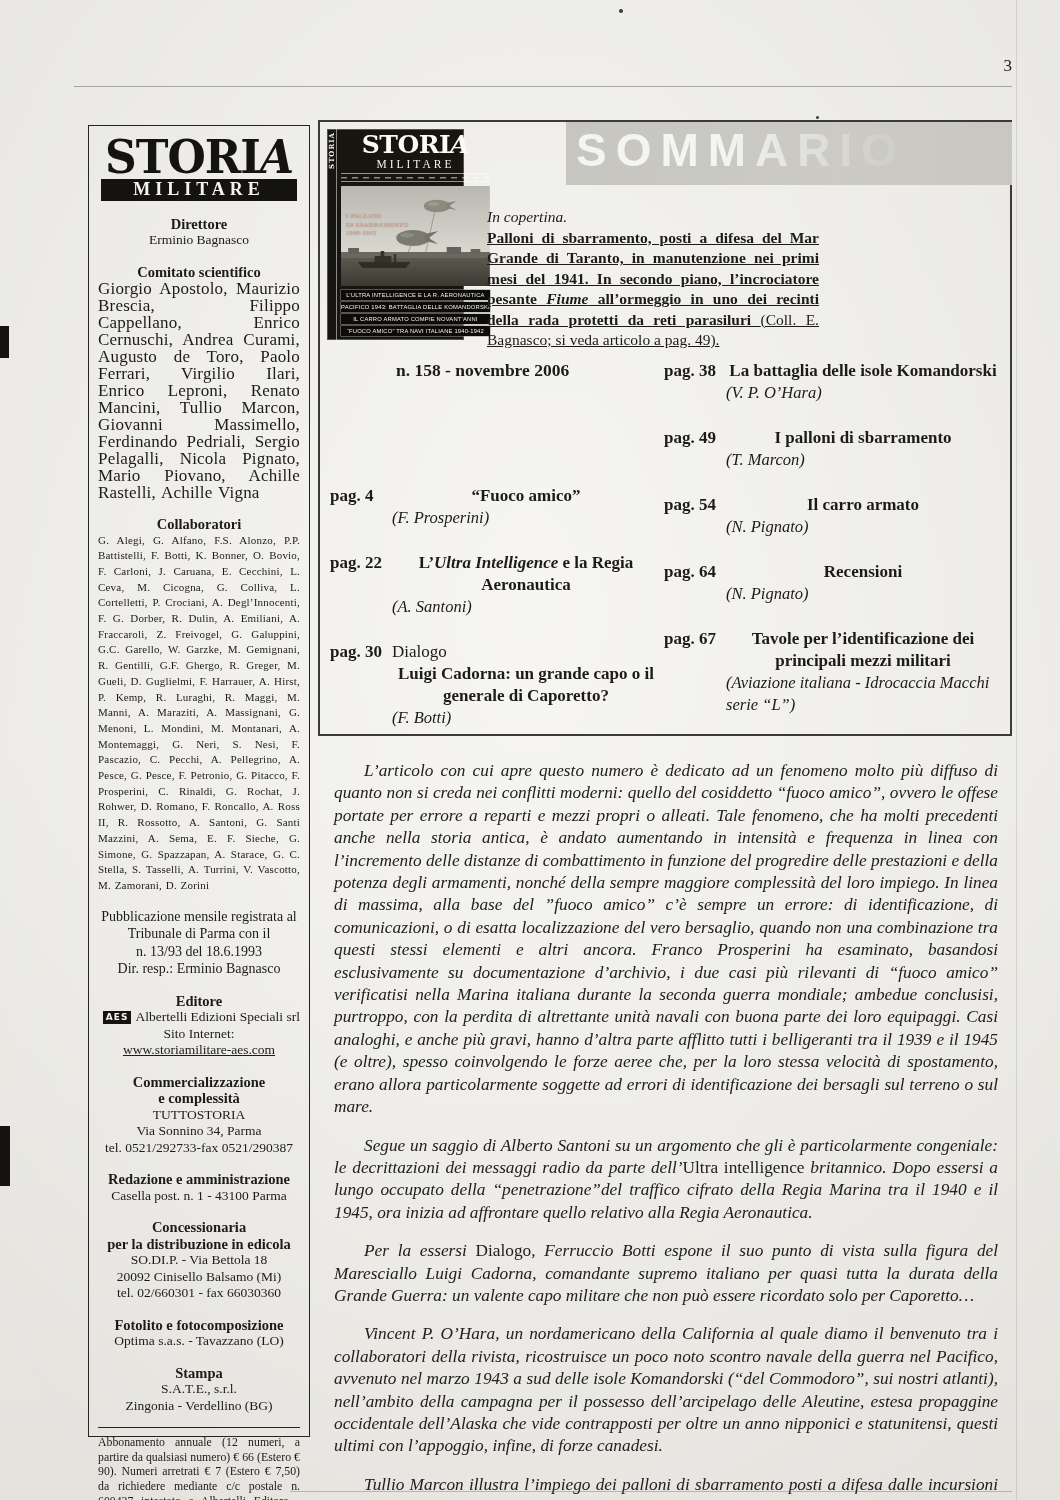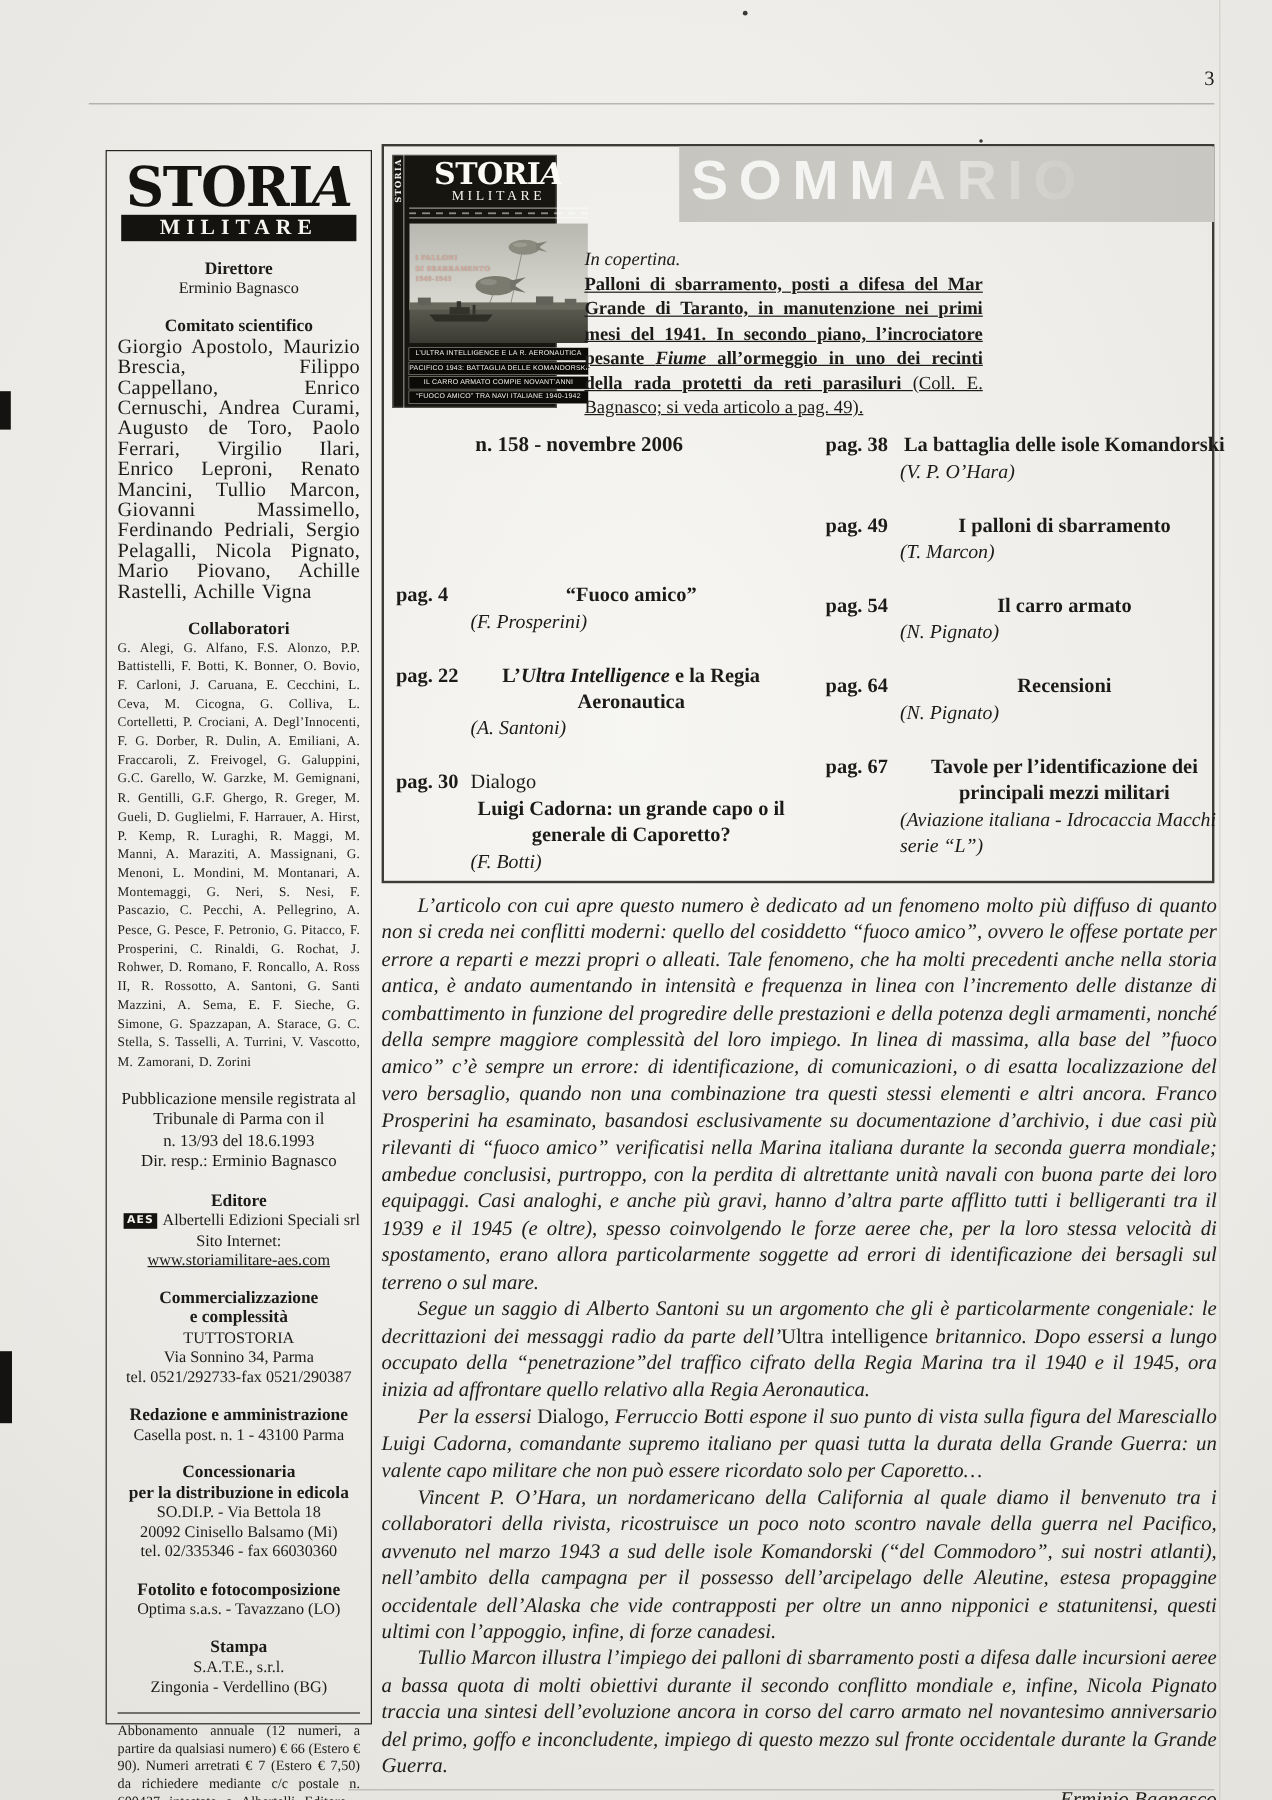--- a/index.html
+++ b/index.html
@@ -123,36 +123,36 @@
   .in-copertina{position:absolute; left:167px; top:85px; width:332px; font-size:15.5px; line-height:20.5px;}
   .ic-label{font-style:italic;}
   .ic-text{font-weight:bold; text-align:justify;text-decoration:underline;}
   .ic-text .ship{font-style:italic;}
   .ic-text .normal{font-weight:normal;}
 
   
   .issue-line{position:absolute; left:76px; top:238px; font-weight:bold; font-size:17.5px;}
   .toc-col{position:absolute; font-size:17px; line-height:22px;}
   .toc-left{left:10px; top:363px; width:330px;}
-  .toc-right{left:368px; top:238px; width:336px;}
+  .toc-right{left:344px; top:238px; width:336px;}
   .toc-entry{display:flex; margin-bottom:23px;}
   .toc-page{font-weight:bold; width:62px; flex:none;}
   .toc-body{flex:1;}
   .toc-title{font-weight:bold;text-align:center;}
   .toc-pre{font-weight:normal;}
   .toc-title .ital{font-style:italic;}
   .toc-author{font-style:italic; font-weight:normal; font-size:16.5px;}
 
   
   .editorial{
     position:absolute; left:318px; top:744px; width:696px;
     font-style:italic; font-size:17.3px; line-height:22.4px; text-align:justify;
     color:#21201c;
   }
-  .editorial p{margin:0; text-indent:30px;}
+  .editorial p{margin:16px; text-indent:30px;}
   .editorial .up{font-style:normal;}
   .signature{text-align:right; margin-top:5px; font-size:17.5px;}
 </style>
 </head>
 <body>
 
 <div class="page">
 
   <div class="hairline-top"></div>
   <div class="hairline-right"></div>
@@ -198,21 +198,21 @@
 Via Sonnino 34, Parma
 tel. 0521/292733-fax 0521/290387</div>
 
     <div class="sb-head">Redazione e amministrazione</div>
     <div class="sb-center pre">Casella post. n. 1 - 43100 Parma</div>
 
     <div class="sb-head pre">Concessionaria
 per la distribuzione in edicola</div>
     <div class="sb-center pre">SO.DI.P. - Via Bettola 18
 20092 Cinisello Balsamo (Mi)
-tel. 02/335346 - fax 66030360</div>
+tel. 02/660301 - fax 66030360</div>
 
     <div class="sb-head">Fotolito e fotocomposizione</div>
     <div class="sb-center pre">Optima s.a.s. - Tavazzano (LO)</div>
 
     <div class="sb-head">Stampa</div>
     <div class="sb-center pre">S.A.T.E., s.r.l.
 Zingonia - Verdellino (BG)</div>
 
     <div class="smallprint">
       <p>Abbonamento annuale (12 numeri, a partire da qualsiasi numero) € 66 (Estero € 90). Numeri arretrati € 7 (Estero € 7,50) da richiedere mediante c/c postale n. 600437 intestato a Albertelli Editore - Gestione abbonamenti 43100 Parma.</p>

